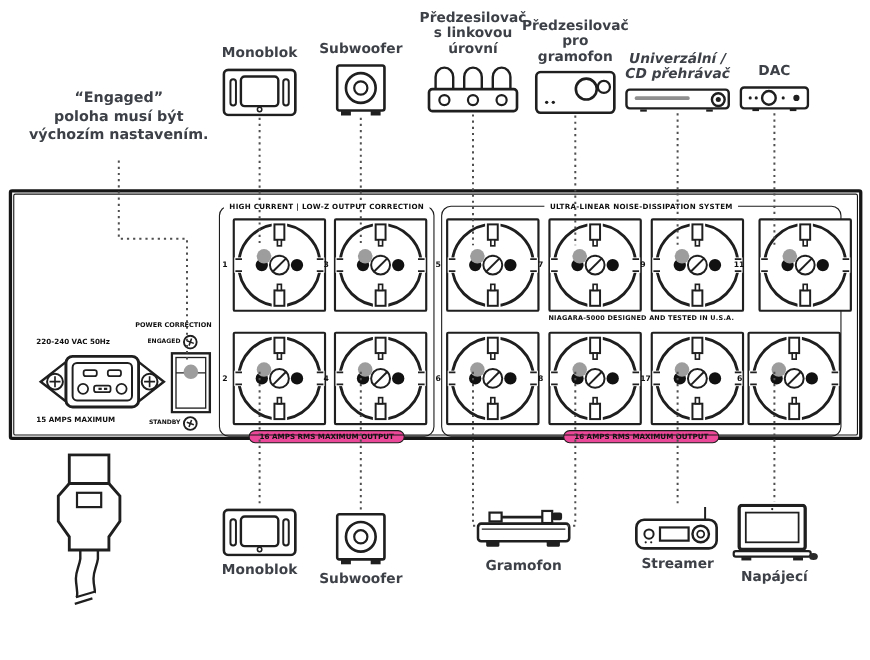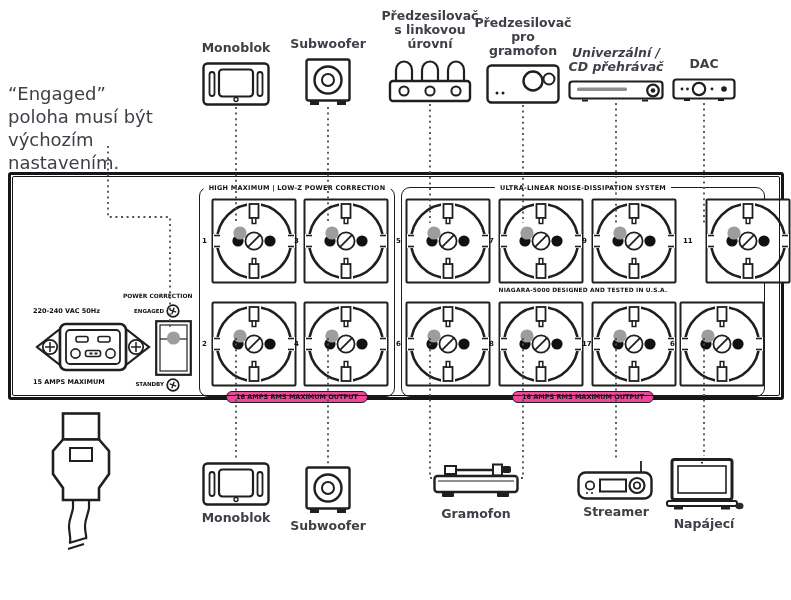--- a/index.html
+++ b/index.html
@@ -1,19 +1,19 @@
 <!DOCTYPE html>
 <html><head>
 <meta charset="utf-8">
 <style>
   html,body{margin:0;padding:0;background:#fff;}
   .canvas{position:relative;width:791px;height:600px;background:#fff;overflow:hidden;
           font-family:"DejaVu Sans","Liberation Sans",sans-serif;}
-  .annotation{position:absolute;left:8px;top:82px;width:200px;text-align:left;
-          font-size:18px;line-height:1.28;font-weight:normal;color:#3d4147;white-space:pre-line;}
+  .annotation{position:absolute;left:8px;top:82px;width:200px;text-align:center;
+          font-size:13px;line-height:1.28;font-weight:bold;color:#3d4147;white-space:pre-line;}
   #wires{position:absolute;left:0;top:0;z-index:6;pointer-events:none;}
   .device{position:absolute;z-index:3;}
   .dev-icon{position:absolute;display:block;line-height:0;}
   .dev-label{position:absolute;text-align:center;font-size:12.5px;line-height:1.1;
           font-weight:bold;color:#3d4147;white-space:pre-line;}
   .unit{position:absolute;left:8px;top:172px;width:776px;height:228px;border:3px solid #161616;
           border-radius:3px;background:#fff;box-sizing:border-box;z-index:1;}
   .unit::after{content:'';position:absolute;inset:1px;border:1px solid #161616;border-radius:2px;pointer-events:none;}
   .u-abs{position:absolute;box-sizing:border-box;}
   .lbl-tiny{position:absolute;font-weight:bold;color:#101010;text-align:left;white-space:nowrap;}
@@ -240,21 +240,21 @@
     <svg class="u-abs" style="left:155px;top:203px;" width="14" height="14" viewBox="0 0 14 14">
       <circle cx="7" cy="7" r="5.8" fill="#fff" stroke="#1f1f1f" stroke-width="1.7"></circle>
       <g stroke="#1f1f1f" stroke-width="1.4" transform="rotate(20 7 7)">
         <line x1="3.6" y1="7" x2="10.4" y2="7"></line>
           <line x1="7" y1="3.6" x2="7" y2="10.4"></line>
       </g>
     </svg>
 
     <div id="groups-layer">
         <div class="group" style="left: 188px; top: 12px; width: 196px; height: 210px;">
-          <span class="group-title">HIGH MAXIMUM | LOW-Z POWER CORRECTION</span>
+          <span class="group-title">HIGH CURRENT | LOW-Z OUTPUT CORRECTION</span>
           <span class="group-footer">16 AMPS RMS MAXIMUM OUTPUT</span>
           <div class="outlet" style="left: 11px; top: 10px;">
             <span class="outlet-num">1</span>
             <span style="display: block; line-height: 0;"><svg width="86" height="86" viewBox="0 0 86 86" fill="none">
                 <rect x="1.5" y="1.5" width="83" height="83" rx="1" stroke="#1f1f1f" stroke-width="2" fill="#fff"></rect>
    <circle cx="43" cy="43" r="37" stroke="#1f1f1f" stroke-width="2.6" fill="#fff"></circle>
    <rect x="36" y="3" width="14" height="22" fill="#fff"></rect>
                 <rect x="36" y="61" width="14" height="22" fill="#fff"></rect>
    <rect x="2" y="36" width="10" height="14" fill="#fff"></rect>
                 <rect x="74" y="36" width="10" height="14" fill="#fff"></rect>
@@ -415,21 +415,21 @@
    <line x1="3" y1="48.5" x2="9" y2="48.5" stroke="#1f1f1f" stroke-width="1.6"></line>
    <line x1="77" y1="37.5" x2="83" y2="37.5" stroke="#1f1f1f" stroke-width="1.6"></line>
    <line x1="77" y1="48.5" x2="83" y2="48.5" stroke="#1f1f1f" stroke-width="1.6"></line>
    <circle cx="27" cy="43" r="5.6" fill="#111"></circle>
                 <circle cx="59" cy="43" r="5.6" fill="#111"></circle>
    <circle cx="43" cy="43" r="8.6" stroke="#1f1f1f" stroke-width="1.8" fill="#fff"></circle>
    <line x1="36.9" y1="49.1" x2="49.1" y2="36.9" stroke="#1f1f1f" stroke-width="1.8"></line>
    <circle cx="29" cy="35" r="6.6" fill="#9d9d9d"></circle>
               </svg></span>
           </div>
-          <div class="outlet" style="left: 290px; top: 10px; padding-left: 13px;">
+          <div class="outlet" style="left: 274px; top: 10px; padding-left: 13px;">
             <span class="outlet-num">11</span>
             <span style="display: block; line-height: 0;"><svg width="86" height="86" viewBox="0 0 86 86" fill="none">
                 <rect x="1.5" y="1.5" width="83" height="83" rx="1" stroke="#1f1f1f" stroke-width="2" fill="#fff"></rect>
    <circle cx="43" cy="43" r="37" stroke="#1f1f1f" stroke-width="2.6" fill="#fff"></circle>
    <rect x="36" y="3" width="14" height="22" fill="#fff"></rect>
                 <rect x="36" y="61" width="14" height="22" fill="#fff"></rect>
    <rect x="2" y="36" width="10" height="14" fill="#fff"></rect>
                 <rect x="74" y="36" width="10" height="14" fill="#fff"></rect>
    <rect x="38.5" y="6" width="9" height="14" stroke="#1f1f1f" stroke-width="1.8" fill="#fff"></rect>
    <rect x="41.2" y="20" width="3.6" height="5.5" stroke="#1f1f1f" stroke-width="1.5" fill="#fff"></rect>

